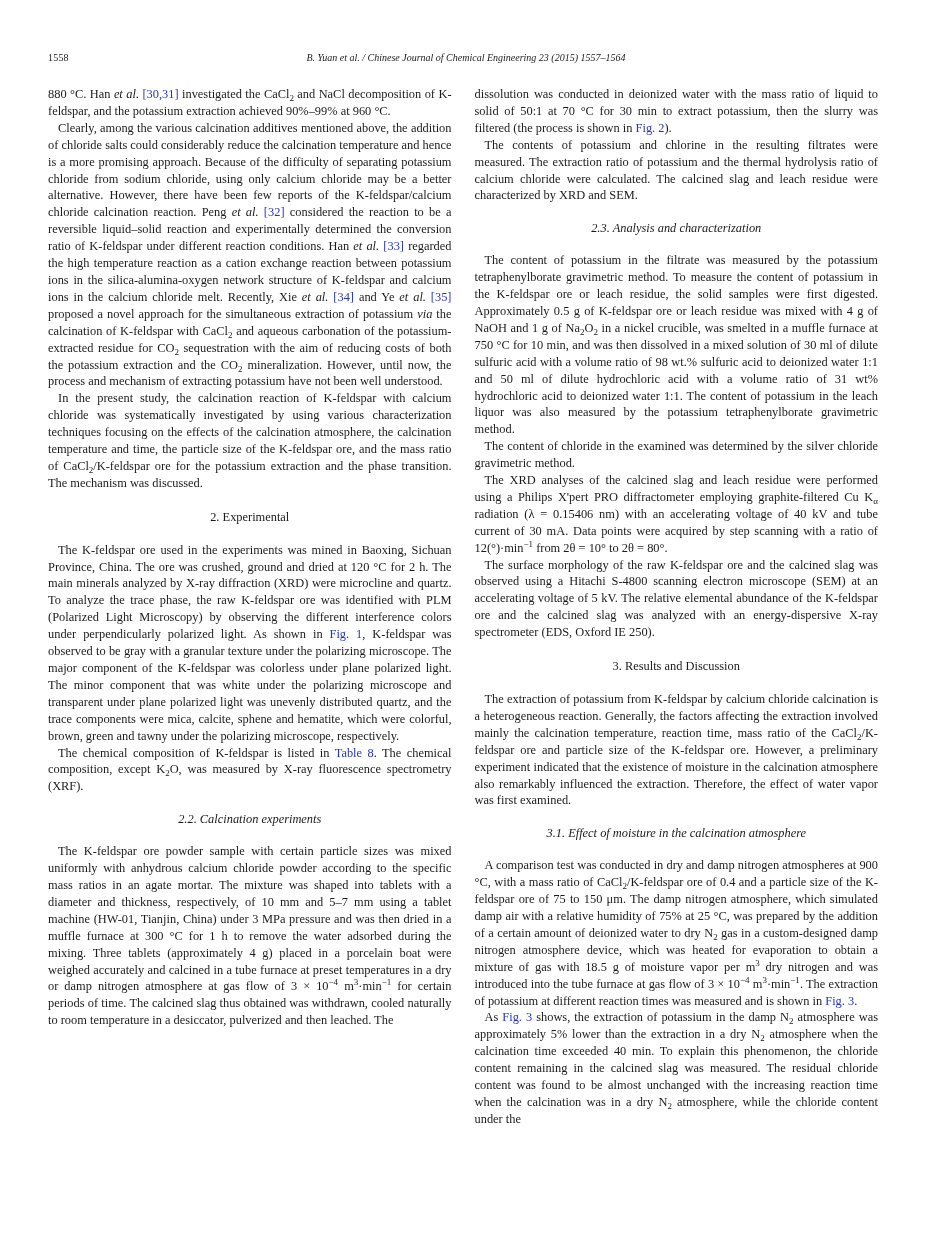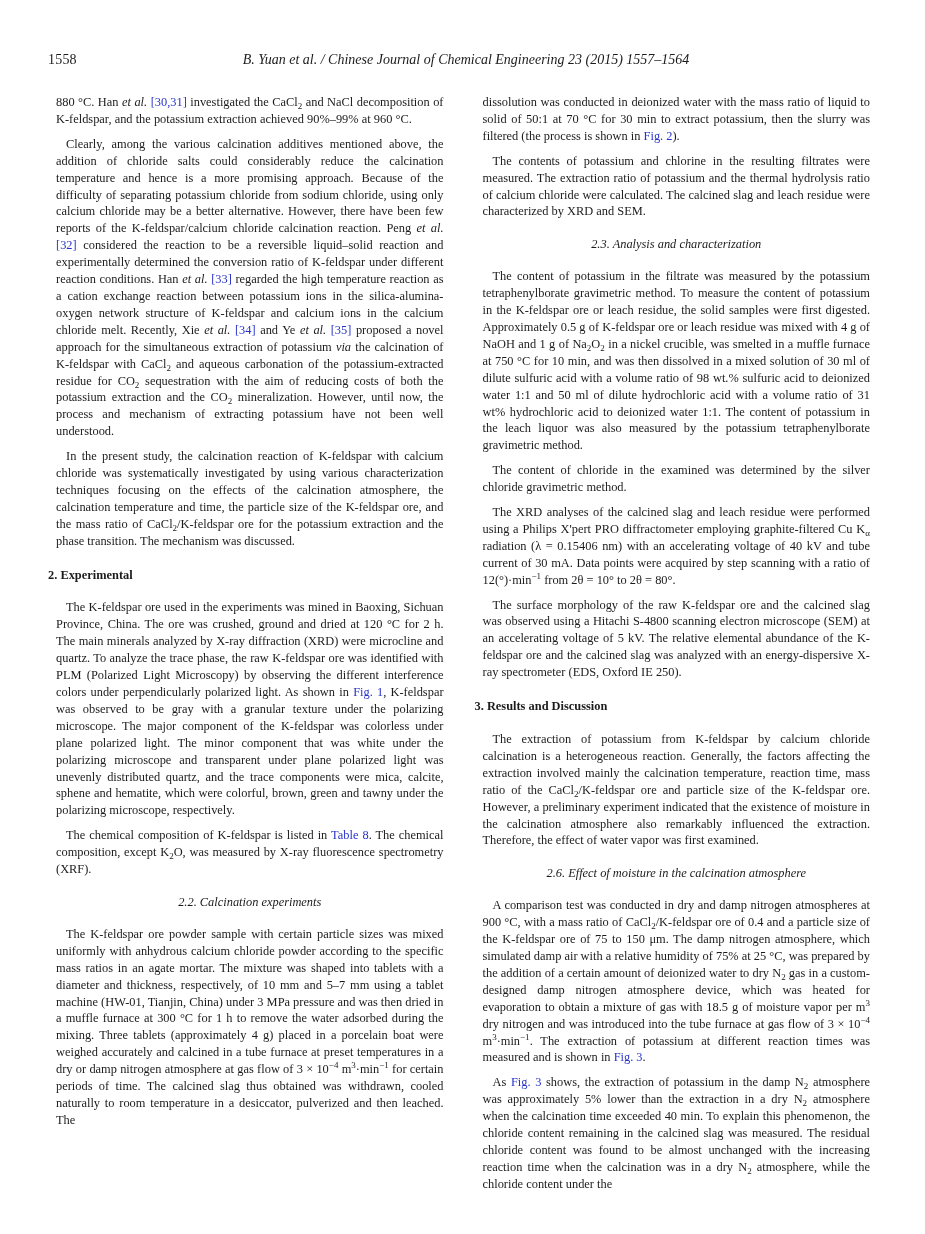--- a/index.html
+++ b/index.html
@@ -15,21 +15,21 @@
     font-family: "Liberation Serif", "DejaVu Serif", serif;
     color: #1b1b1b;
     overflow: hidden;
   }
   .page-header {
     position: absolute;
     top: 52px;
     left: 48px;
     right: 41px;
     height: 16px;
-    font-size: 14px;
+    font-size: 10px;
   }
   .page-number {
     position: absolute;
     left: 0;
     top: 0;
     font-style: normal;
     letter-spacing: 0.2px;
   }
   .running-head {
     display: block;
@@ -45,31 +45,31 @@
     display: flex;
     gap: 23px;
   }
   .column {
     flex: 1 1 0;
     min-width: 0;
     font-size: 12.4px;
     line-height: 16.9px;
   }
   .p {
-    margin: 8px;
+    margin: 0;
     text-align: justify;
     text-indent: 10px;
   }
   .p.cont {
     text-indent: 0;
   }
   .h1 {
-    font-weight: bold;
+    font-weight: normal;
     margin: 17px 0 16px 0;
-    text-align: left;
+    text-align: center;
   }
   .h2 {
     font-style: italic;
     margin: 16px 0 15px 0;
     text-align: center;
   }
   .ref {
     color: #2733c8;
     cursor: pointer;
   }
@@ -100,18 +100,18 @@
     <div class="column">
         <div class="p cont">dissolution was conducted in deionized water with the mass ratio of liquid to solid of 50:1 at 70 °C for 30 min to extract potassium, then the slurry was filtered (the process is shown in <span class="ref">Fig. 2</span>).</div>
         <div class="p">The contents of potassium and chlorine in the resulting filtrates were measured. The extraction ratio of potassium and the thermal hydrolysis ratio of calcium chloride were calculated. The calcined slag and leach residue were characterized by XRD and SEM.</div>
         <div class="h2">2.3. Analysis and characterization</div>
         <div class="p">The content of potassium in the filtrate was measured by the potassium tetraphenylborate gravimetric method. To measure the content of potassium in the K-feldspar ore or leach residue, the solid samples were first digested. Approximately 0.5 g of K-feldspar ore or leach residue was mixed with 4 g of NaOH and 1 g of Na<sub>2</sub>O<sub>2</sub> in a nickel crucible, was smelted in a muffle furnace at 750 °C for 10 min, and was then dissolved in a mixed solution of 30 ml of dilute sulfuric acid with a volume ratio of 98 wt.% sulfuric acid to deionized water 1:1 and 50 ml of dilute hydrochloric acid with a volume ratio of 31 wt% hydrochloric acid to deionized water 1:1. The content of potassium in the leach liquor was also measured by the potassium tetraphenylborate gravimetric method.</div>
         <div class="p">The content of chloride in the examined was determined by the silver chloride gravimetric method.</div>
         <div class="p">The XRD analyses of the calcined slag and leach residue were performed using a Philips X'pert PRO diffractometer employing graphite-filtered Cu K<sub>α</sub> radiation (λ = 0.15406 nm) with an accelerating voltage of 40 kV and tube current of 30 mA. Data points were acquired by step scanning with a ratio of 12(°)·min<sup>−1</sup> from 2θ = 10° to 2θ = 80°.</div>
         <div class="p">The surface morphology of the raw K-feldspar ore and the calcined slag was observed using a Hitachi S-4800 scanning electron microscope (SEM) at an accelerating voltage of 5 kV. The relative elemental abundance of the K-feldspar ore and the calcined slag was analyzed with an energy-dispersive X-ray spectrometer (EDS, Oxford IE 250).</div>
         <div class="h1">3. Results and Discussion</div>
         <div class="p">The extraction of potassium from K-feldspar by calcium chloride calcination is a heterogeneous reaction. Generally, the factors affecting the extraction involved mainly the calcination temperature, reaction time, mass ratio of the CaCl<sub>2</sub>/K-feldspar ore and particle size of the K-feldspar ore. However, a preliminary experiment indicated that the existence of moisture in the calcination atmosphere also remarkably influenced the extraction. Therefore, the effect of water vapor was first examined.</div>
-        <div class="h2">2.6. Effect of moisture in the calcination atmosphere</div>
+        <div class="h2">3.1. Effect of moisture in the calcination atmosphere</div>
         <div class="p">A comparison test was conducted in dry and damp nitrogen atmospheres at 900 °C, with a mass ratio of CaCl<sub>2</sub>/K-feldspar ore of 0.4 and a particle size of the K-feldspar ore of 75 to 150 μm. The damp nitrogen atmosphere, which simulated damp air with a relative humidity of 75% at 25 °C, was prepared by the addition of a certain amount of deionized water to dry N<sub>2</sub> gas in a custom-designed damp nitrogen atmosphere device, which was heated for evaporation to obtain a mixture of gas with 18.5 g of moisture vapor per m<sup>3</sup> dry nitrogen and was introduced into the tube furnace at gas flow of 3 × 10<sup>−4</sup> m<sup>3</sup>·min<sup>−1</sup>. The extraction of potassium at different reaction times was measured and is shown in <span class="ref">Fig. 3</span>.</div>
         <div class="p">As <span class="ref">Fig. 3</span> shows, the extraction of potassium in the damp N<sub>2</sub> atmosphere was approximately 5% lower than the extraction in a dry N<sub>2</sub> atmosphere when the calcination time exceeded 40 min. To explain this phenomenon, the chloride content remaining in the calcined slag was measured. The residual chloride content was found to be almost unchanged with the increasing reaction time when the calcination was in a dry N<sub>2</sub> atmosphere, while the chloride content under the</div>
       </div>
   </div>
 </div>
 
 </body></html>

